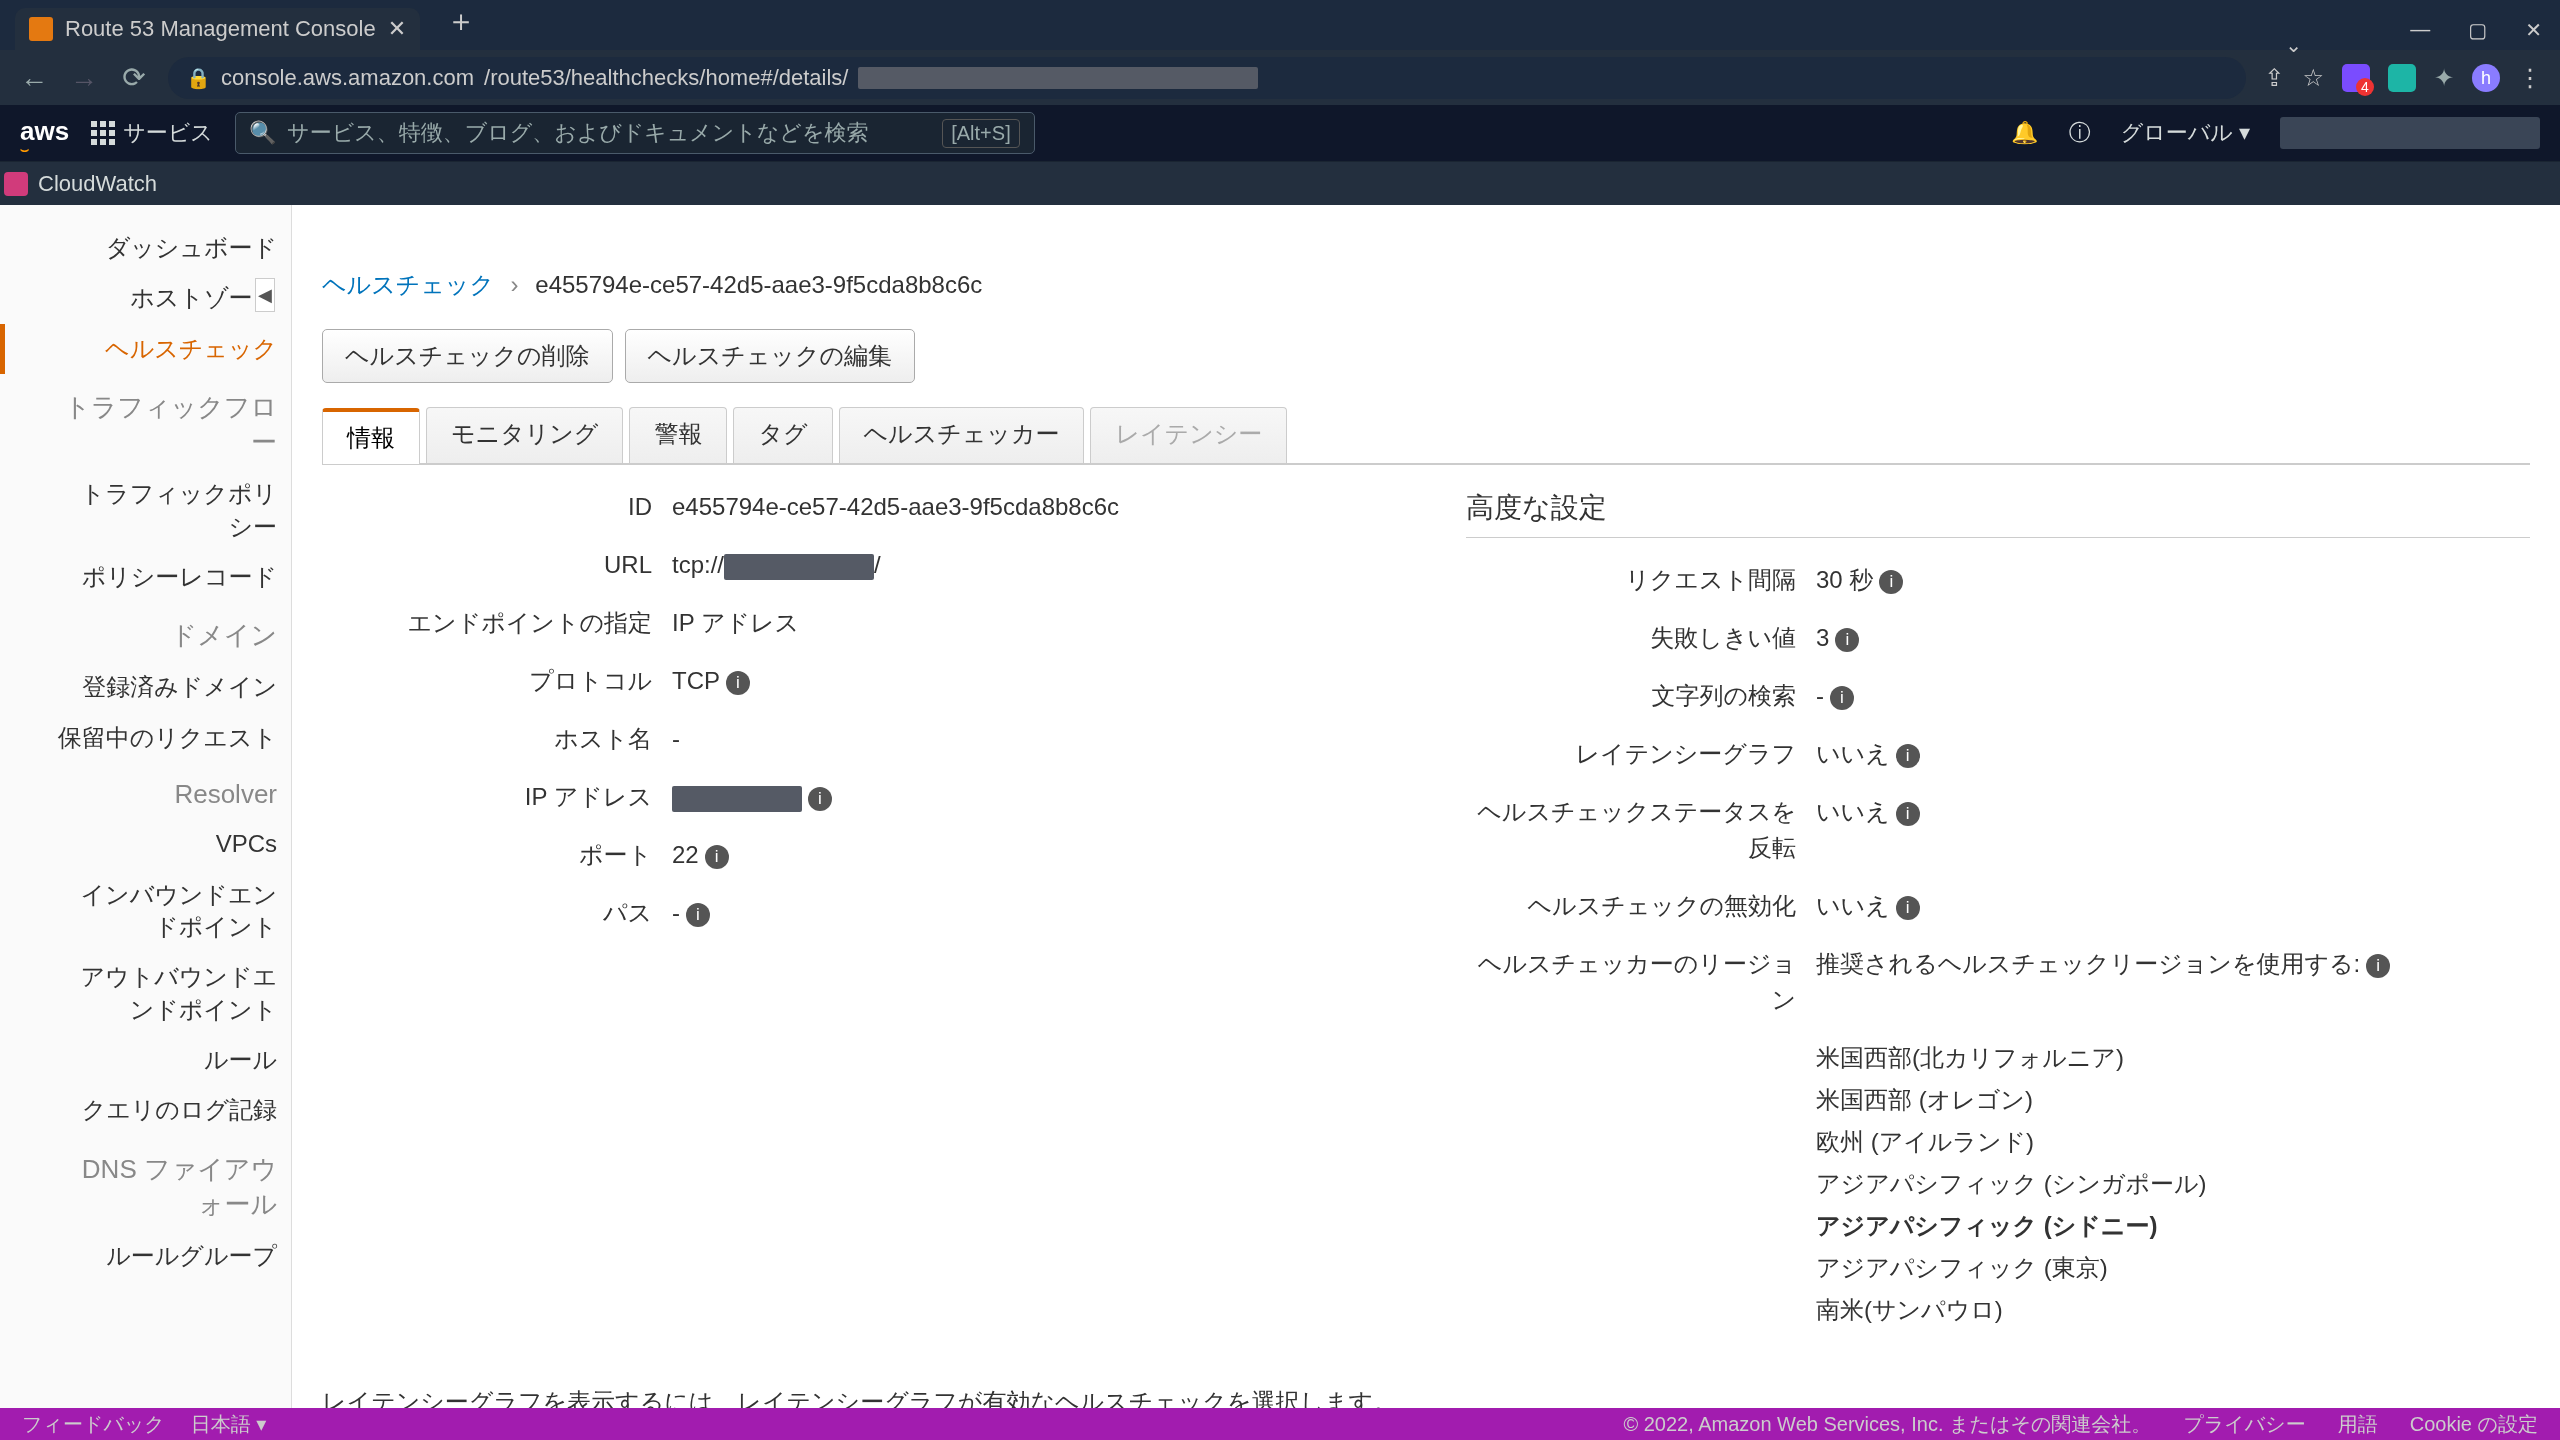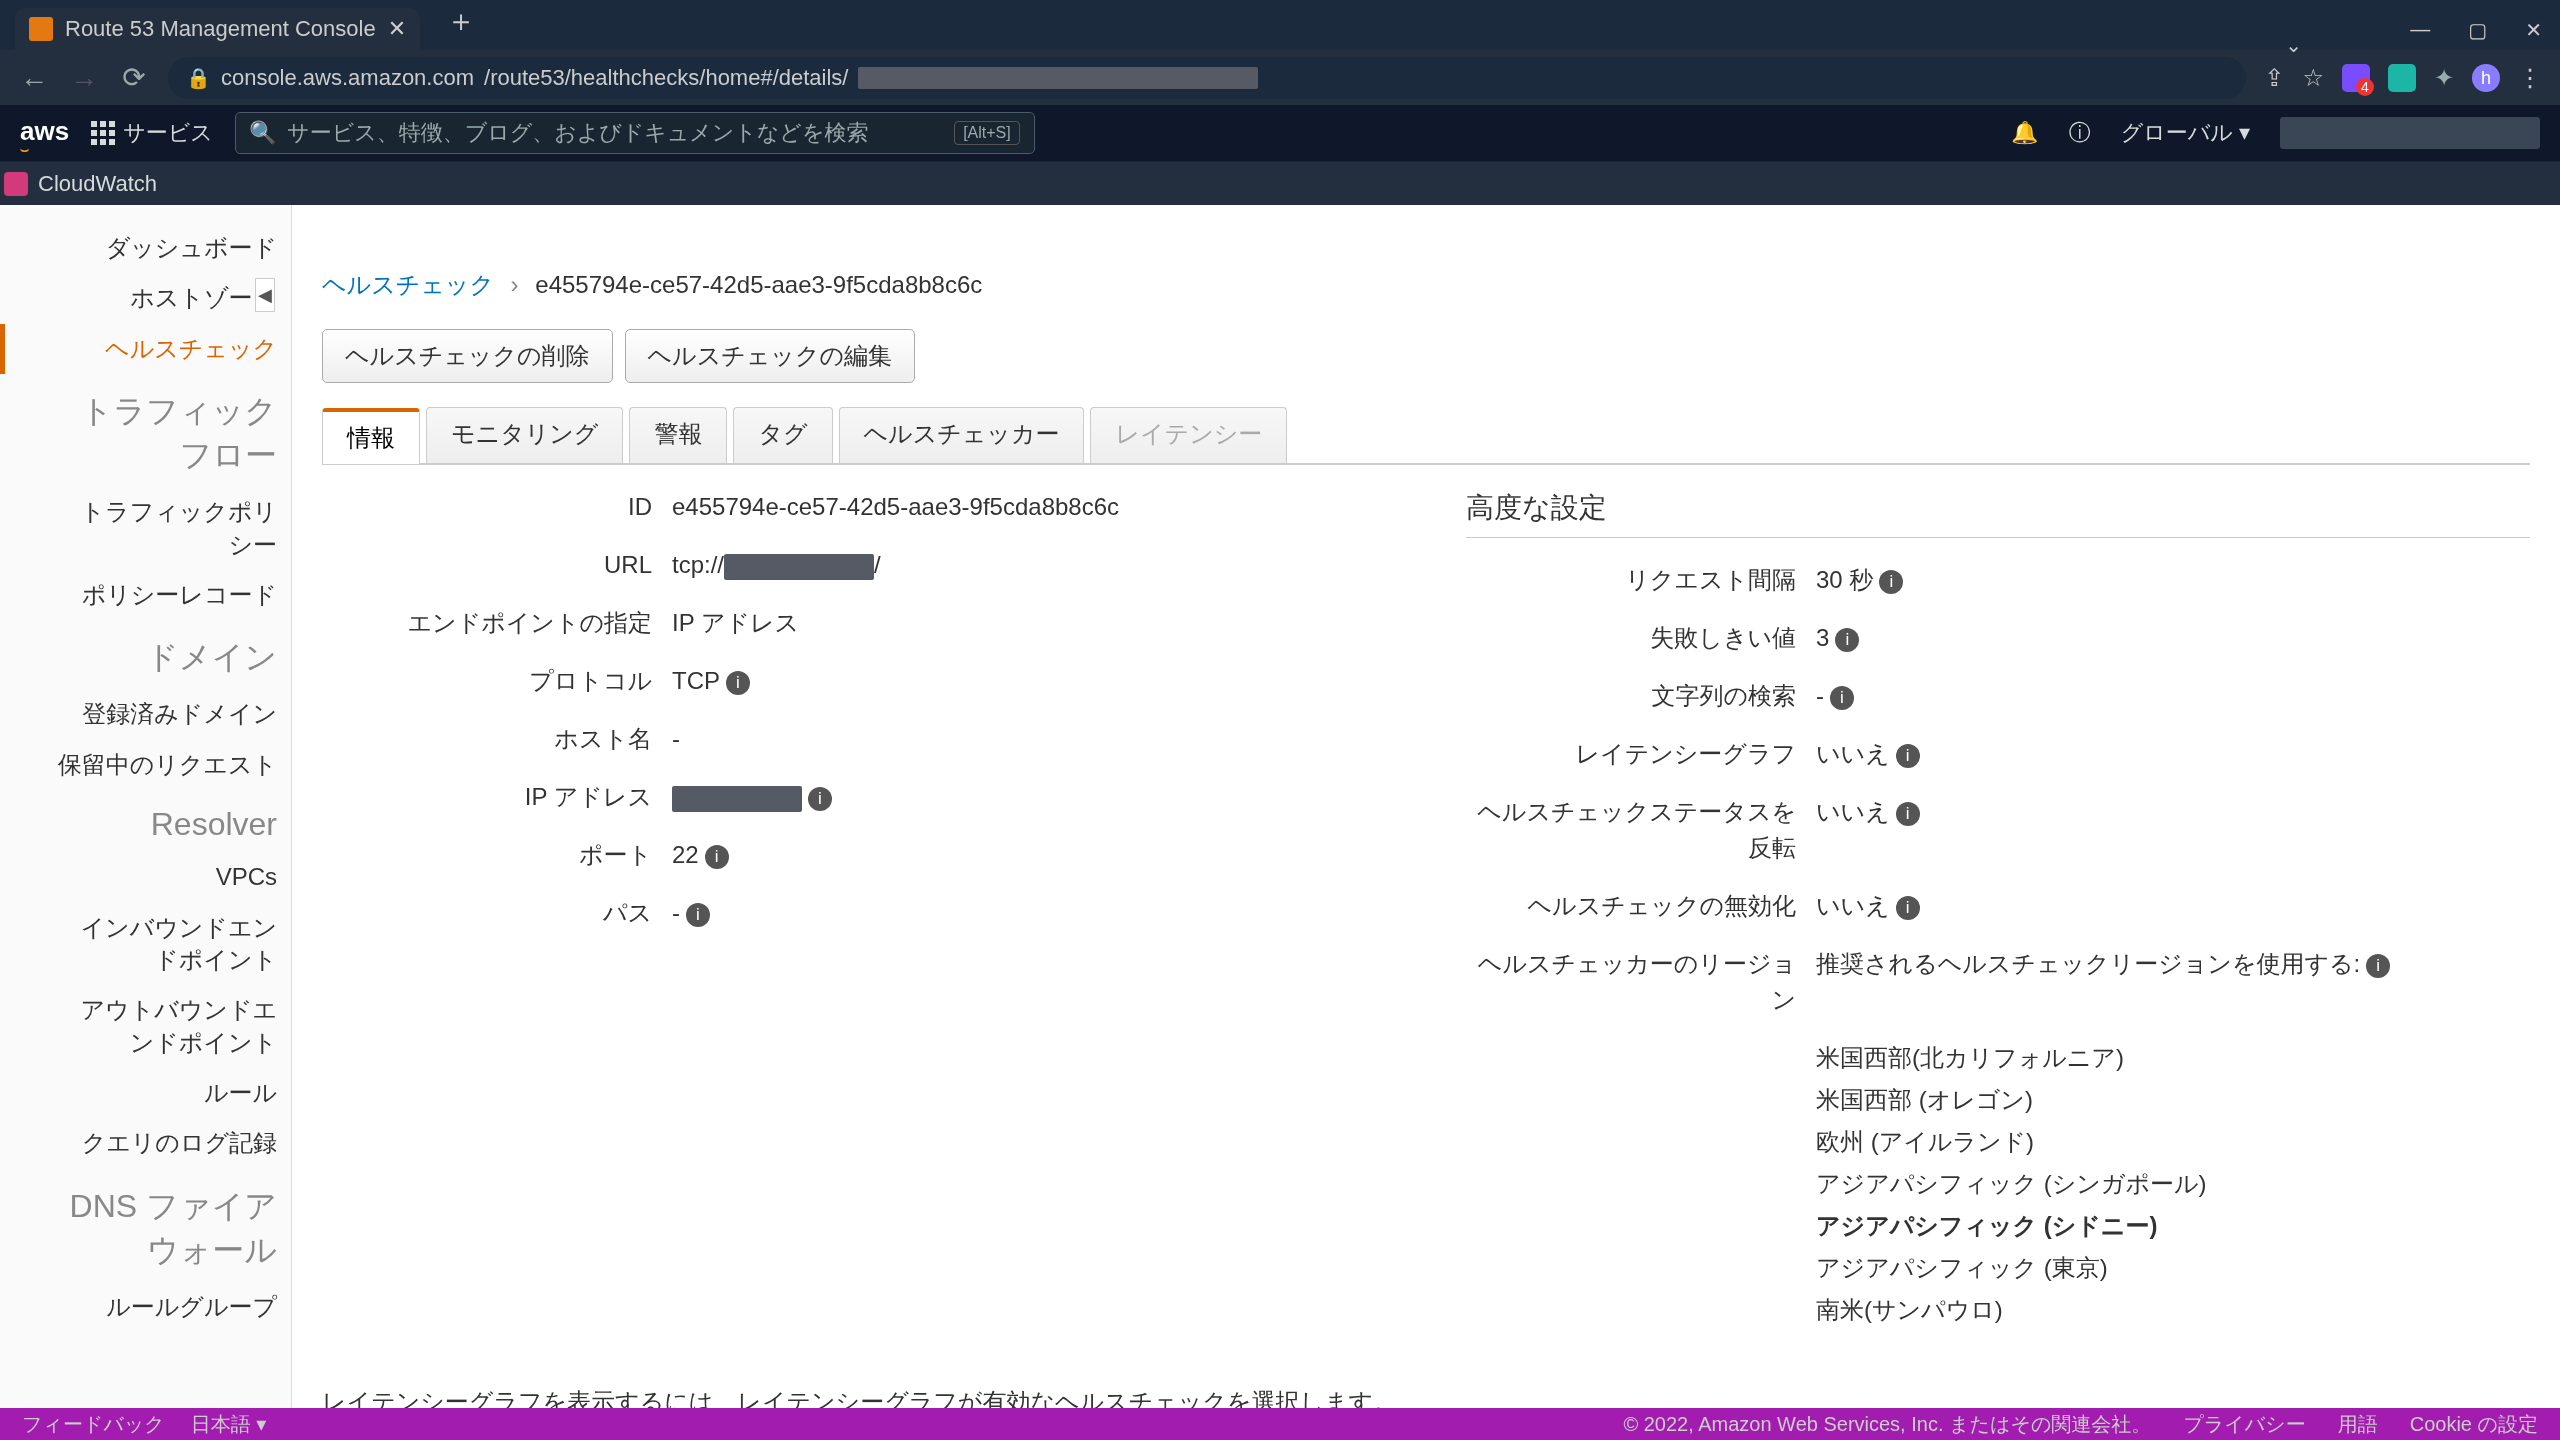--- a/index.html
+++ b/index.html
@@ -30,37 +30,37 @@
 .caret-down { position:absolute; top:15px; right:240px; color:#ccc; font-size:16px;}
 
 
 .aws-top { height:56px; background:#0f172a; display:flex; align-items:center; padding:0 20px; gap:22px; color:#d5dbdb; }
 .aws-logo { font-weight:bold; font-size:26px; color:#fff; }
 .aws-logo .smile { color:#ff9900; font-size:14px; display:block; line-height:4px; }
 .svc-btn { display:flex; align-items:center; gap:8px; cursor:pointer; font-size:22px;}
 .grid9 { display:inline-grid; grid-template-columns:repeat(3,6px); gap:3px; }
 .grid9 i { width:6px; height:6px; background:#d5dbdb; }
 .search-box { background:#1a2532; border:1px solid #4a5a6a; border-radius:5px; height:42px; display:flex; align-items:center; padding:0 14px; color:#9aa; font-size:22px; gap:10px; width:800px;}
-.search-box .hint { margin-left:auto; border:1px solid #555; border-radius:4px; padding:2px 8px; font-size:16px;}
+.search-box .hint { margin-left:auto; border:1px solid #555; border-radius:4px; padding:2px 8px; font-size:20px;}
 .aws-right { margin-left:auto; display:flex; align-items:center; gap:30px; font-size:22px;}
 .aws-right .ritem { cursor:pointer; }
 .aws-right .acct-redact { background:#3a4556; width:260px; height:32px; border-radius:3px; }
 
 .sub-bar { height:44px; background:#232f3e; border-top:1px solid #1a2532; display:flex; align-items:center; padding:0 4px; gap:10px; color:#d5dbdb; font-size:22px;}
 .sub-bar .cw-icon { width:24px; height:24px; background:#d13b7b; border-radius:4px; }
 
 
 .main { display:flex; height:calc(1440px - 105px - 56px - 44px - 32px); }
 
 
 .sidebar { width:292px; background:#fafafa; border-right:1px solid #ddd; padding:18px 0; overflow-y:auto; font-size:24px; position:relative;text-align:right;}
 .sidebar::-webkit-scrollbar{width:18px;} .sidebar::-webkit-scrollbar-thumb{background:#c0c0c0;}
 .sidebar .item { padding:9px 14px 9px 56px; color:#333; cursor:pointer; line-height:1.35;}
 .sidebar .item.active { color:#d86500; border-left:5px solid #d86500; padding-left:51px; font-weight:500;}
-.sidebar .heading { padding:16px 14px 9px 56px; color:#888; font-size:32px; }
+.sidebar .heading { padding:16px 14px 9px 56px; color:#888; font-size:26px; }
 .collapser { position:absolute; left:255px; top:278px; background:#fff; border:1px solid #ccc; width:20px; height:34px; line-height:32px; text-align:center; cursor:pointer; font-size:18px; color:#555; z-index:5;}
 
 
 .content { flex:1; padding:20px 30px; position:relative; overflow:auto;margin-top:44px; }
 .breadcrumb { font-size:24px; color:#333; margin-bottom:28px; }
 .breadcrumb a { color:#0073bb; text-decoration:none; }
 .breadcrumb .sep { color:#888; margin:0 10px; }
 .btn-row { display:flex; gap:12px; margin-bottom:24px; }
 .btn { background:linear-gradient(#fff,#eee); border:1px solid #aaa; border-radius:5px; padding:10px 22px; font-size:24px; cursor:pointer; color:#333;}
 .tab-strip { display:flex; border-bottom:2px solid #ccc; margin-bottom:24px; }

